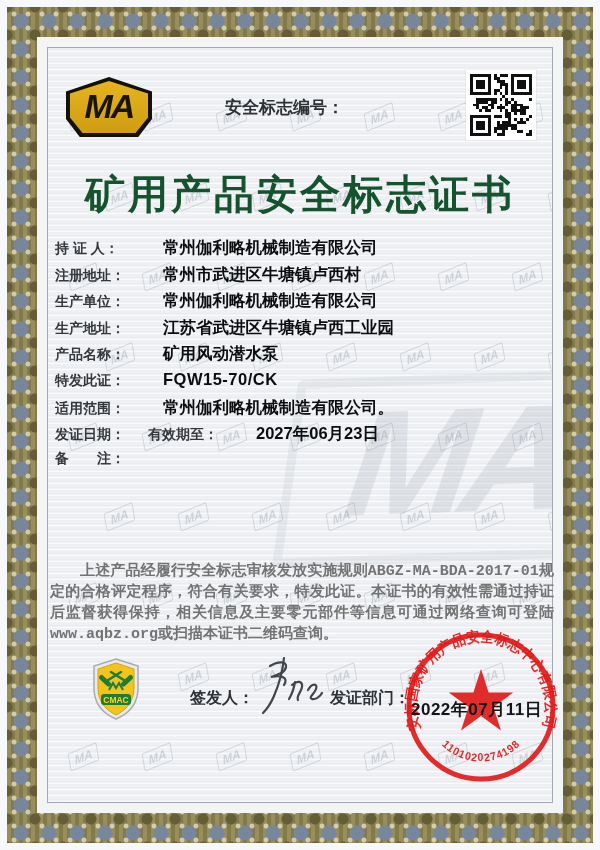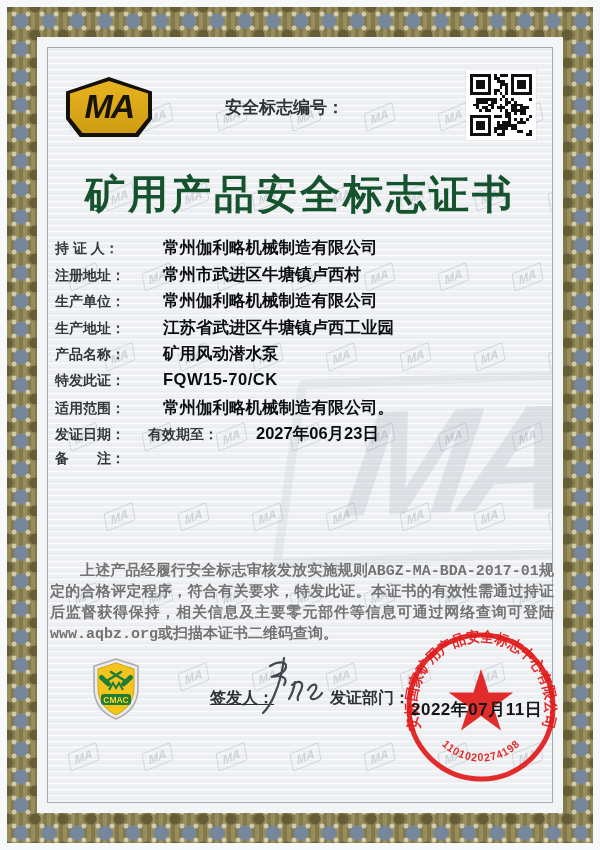--- a/index.html
+++ b/index.html
@@ -92,21 +92,21 @@
   .dates .valid-lbl{width:92px;margin-left:1px;}
   
   .statement{
     left:50px;top:561px;width:504px;
     font-weight:700;font-size:15px;line-height:21px;color:#737373;
     text-align:justify;text-indent:2em;
     font-family:Liberation Mono, monospace;
   }
   
   .signer-lbl,.dept-lbl{font-size:16px;font-weight:700;color:#2e3135;top:688px;}
-  .signer-lbl{left:210px;text-decoration:underline;}
+  .signer-lbl{left:190px;}
   .dept-lbl{left:330px;}
   .cmac{left:90px;top:658px;}
   .signature{left:250px;top:650px;}
   .stamp{left:393px;top:619px;}
   .stamp-date{
     left:411px;top:698px;font-size:17px;font-weight:700;color:#141517;
     letter-spacing:.5px;z-index:5;
   }
 </style>
 </head>

